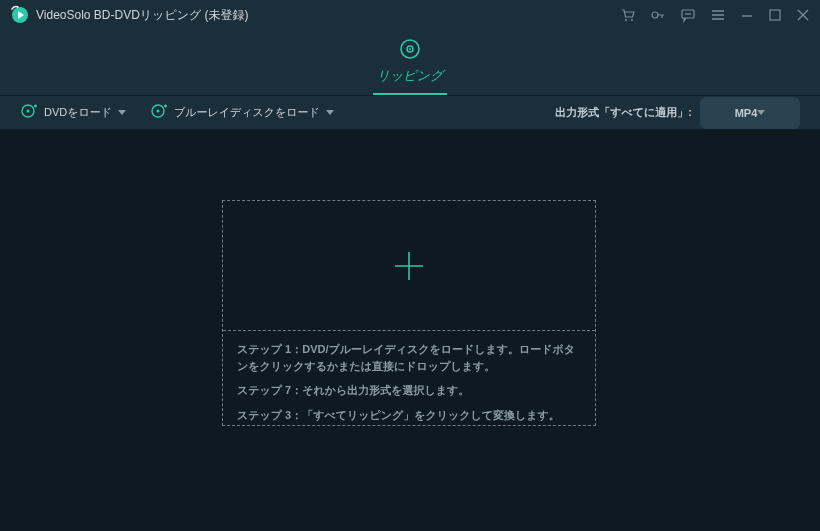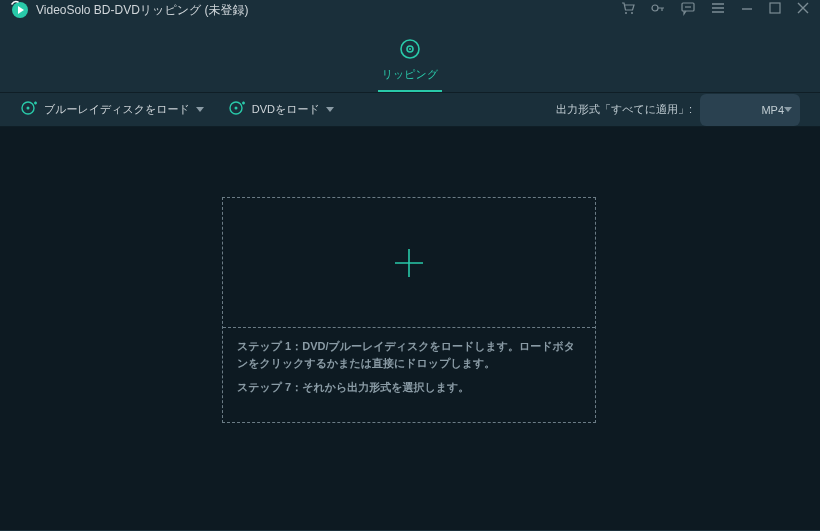--- a/index.html
+++ b/index.html
@@ -1,40 +1,40 @@
 <!DOCTYPE html>
 <html><head>
 <meta charset="utf-8">
 <style>
   * { margin: 0; padding: 0; box-sizing: border-box; font-family: "Segoe UI", Arial, sans-serif; }
   body { width: 820px; height: 531px; background: #1a2f3a; color: #b0bec5; font-size: 12px; overflow: hidden; }
   
   
-  .titlebar { height: 30px; display: flex; align-items: flex-start; padding: 0 10px; background: #1a2f3a; }
+  .titlebar { height: 30px; display: flex; align-items: center; padding: 0 10px; background: #1a2f3a; }
   .titlebar-left { display: flex; align-items: center; gap: 6px; }
   .logo-icon svg { display: block; }
   .title-text { color: #d0d6da; font-size: 12px; }
   .titlebar-right { margin-left: auto; display: flex; align-items: center; gap: 14px; }
   .titlebar-right svg { display: block; opacity: 0.65; }
   .titlebar-right span { cursor: default; }
   
   
   .tabs { display: flex; justify-content: center; gap: 50px; padding: 6px 0 0 0; background: #1a2f3a; border-bottom: 1px solid #0f1e26; }
   .tab { display: flex; flex-direction: column; align-items: center; gap: 4px; padding: 2px 4px 8px 4px; border-bottom: 2px solid transparent; cursor: default; }
   .tab.active { border-bottom: 2px solid #29c9a9; }
   .tab.active .tab-label { color: #29c9a9; }
-  .tab-label { font-size: 11px; color: #9fb0bb; }
+  .tab-label { font-size: 13px; color: #9fb0bb; font-style: italic; }
   
   
   .optbar { height: 34px; display: flex; align-items: center; padding: 0 20px; background: #1a2f3a; border-bottom: 1px solid #0f1e26; gap: 24px; }
   .loadbtn { display: flex; align-items: center; gap: 6px; cursor: default; }
   .loadbtn span.txt { color: #d0d6da; font-size: 11px; }
-  .optbar .right { margin-left: auto; display: flex; align-items: center; gap: 8px; }
+  .optbar .right { margin-left: auto; display: flex; align-items: center; gap: 8px; font-weight: bold; }
   .outlabel { font-size: 11px; color: #c0ccd2; }
-  .outselect { width: 100px; height: 32px; background: #2a4150; border-radius: 6px; display: flex; align-items: center; justify-content: flex-end; padding: 0 8px; font-size: 11px; color: #c0ccd2; cursor: default; }
+  .outselect { width: 100px; height: 32px; background: #2a4150; border-radius: 6px; display: flex; align-items: center; justify-content: center; padding: 0 8px; font-size: 11px; color: #c0ccd2; cursor: default; }
   
   
   .main { background: #0d1a22; height: 403px; position: relative; font-weight: bold; }
   .dropzone { position: absolute; left: 222px; top: 70px; width: 374px; height: 226px; border: 1px dashed #6b7c86; }
   .plus-row { height: 130px; border-bottom: 1px dashed #6b7c86; display: flex; align-items: center; justify-content: center; }
   .plus-row svg { display: block; }
   .steps { padding: 10px 14px; }
   .step { font-size: 11px; color: #8a9ba5; line-height: 1.5; margin-bottom: 8px; }
   .step:last-child { margin-bottom: 0; }
   
@@ -113,30 +113,30 @@
   </div>
 </div>
 
 <div class="optbar">
   <div class="loadbtn">
     <span><svg width="18" height="18" viewBox="0 0 18 18">
           <circle cx="8" cy="9" r="6" stroke="#29c9a9" stroke-width="1.4" fill="none"></circle>
           <circle cx="8" cy="9" r="1.5" fill="#29c9a9"></circle>
           <path d="M14 4h3M15.5 2.5v3" stroke="#29c9a9" stroke-width="1.4"></path>
         </svg></span>
-    <span class="txt">ブルーレイディスクをロード</span>
+    <span class="txt">DVDをロード</span>
     <span class="caret"></span>
   </div>
   <div class="loadbtn">
     <span><svg width="18" height="18" viewBox="0 0 18 18">
           <circle cx="8" cy="9" r="6" stroke="#29c9a9" stroke-width="1.4" fill="none"></circle>
           <circle cx="8" cy="9" r="1.5" fill="#29c9a9"></circle>
           <path d="M14 4h3M15.5 2.5v3" stroke="#29c9a9" stroke-width="1.4"></path>
         </svg></span>
-    <span class="txt">DVDをロード</span>
+    <span class="txt">ブルーレイディスクをロード</span>
     <span class="caret"></span>
   </div>
   <div class="right">
     <span class="outlabel">出力形式「すべてに適用」:</span>
     <div class="outselect">
       <span>MP4</span>
       <span class="caret"></span>
     </div>
   </div>
 </div>
@@ -144,20 +144,21 @@
 <div class="main">
   <div class="dropzone">
     <div class="plus-row">
       <svg width="36" height="36" viewBox="0 0 36 36">
           <path d="M18 4v28M4 18h28" stroke="#29c9a9" stroke-width="1.6"></path>
         </svg>
     </div>
     <div class="steps">
       <div class="step">ステップ 1：DVD/ブルーレイディスクをロードします。ロードボタンをクリックするかまたは直接にドロップします。</div>
       <div class="step">ステップ 7：それから出力形式を選択します。</div>
+      <div class="step">ステップ 3：「すべてリッピング」をクリックして変換します。</div>
     </div>
   </div>
 </div>
 
 <div class="bottombar">
 
   <div class="spacer"></div>
 
 </div>
 

